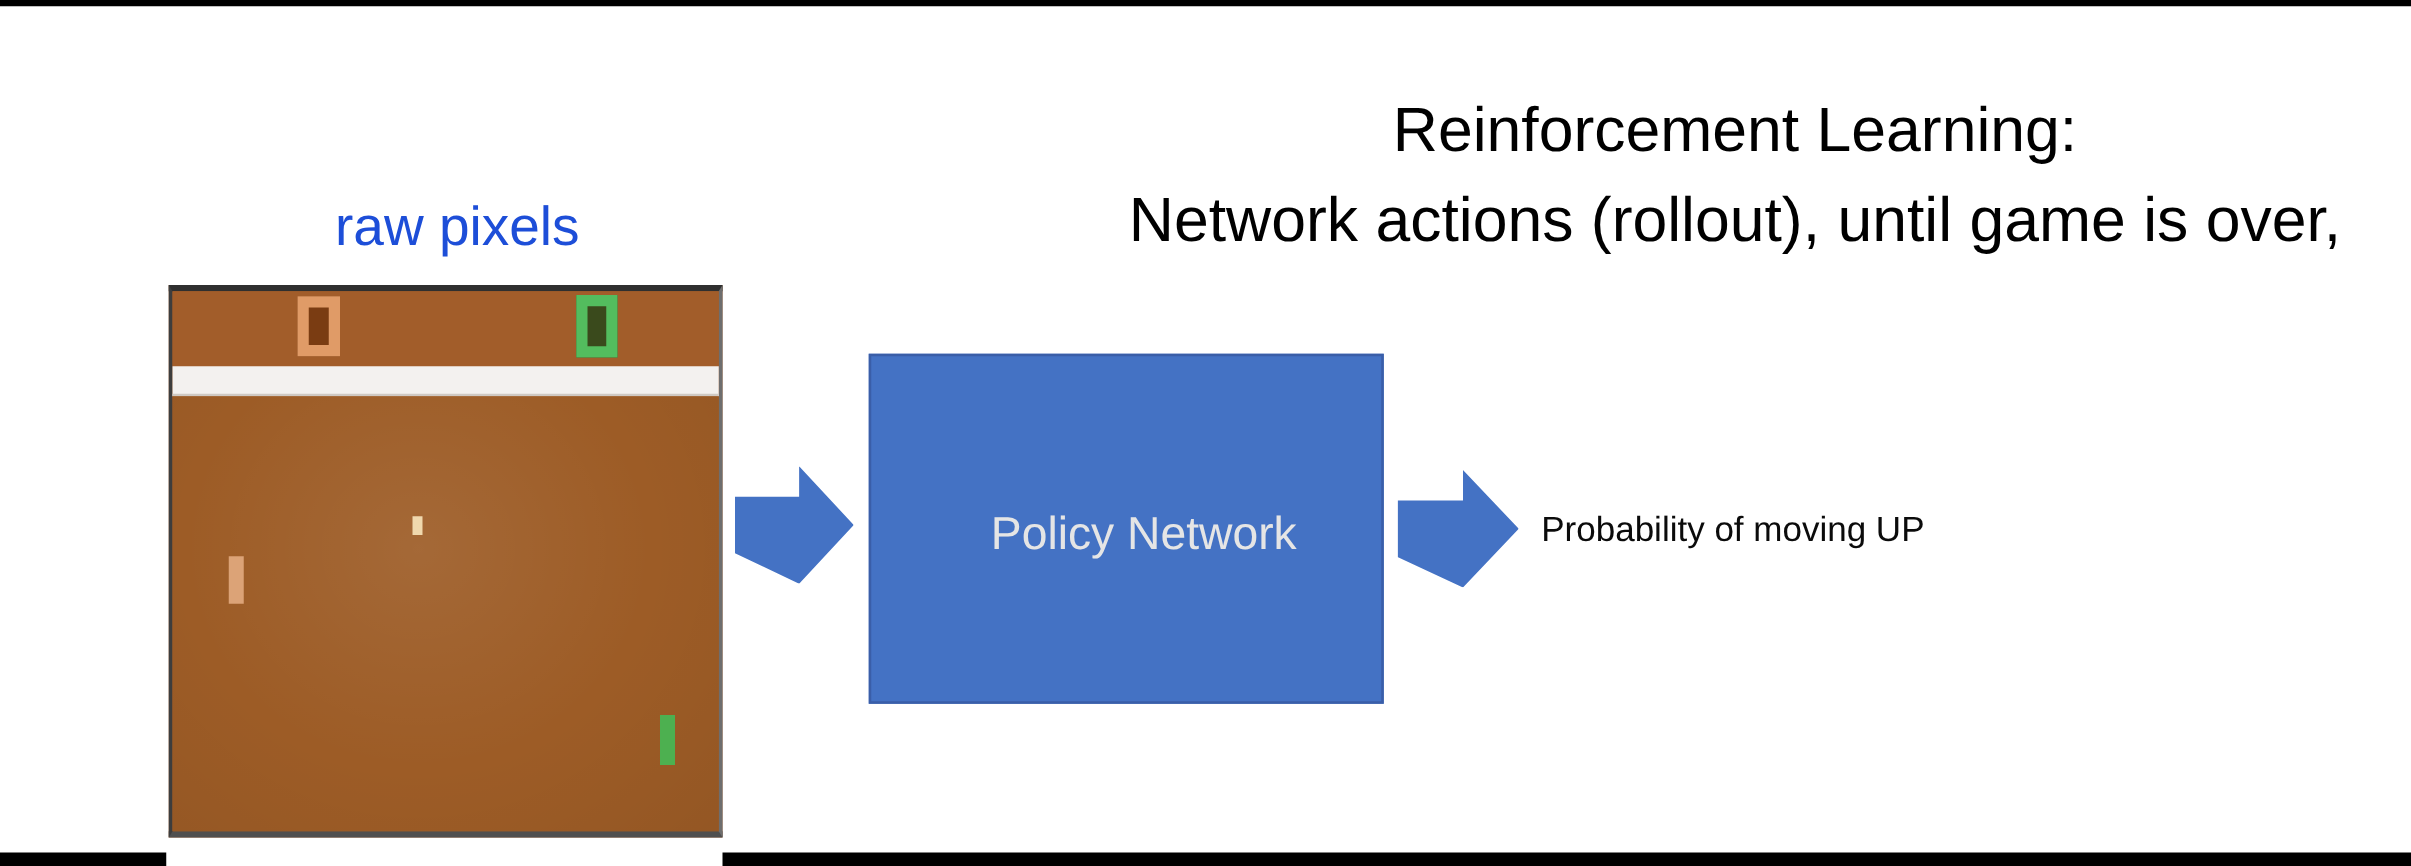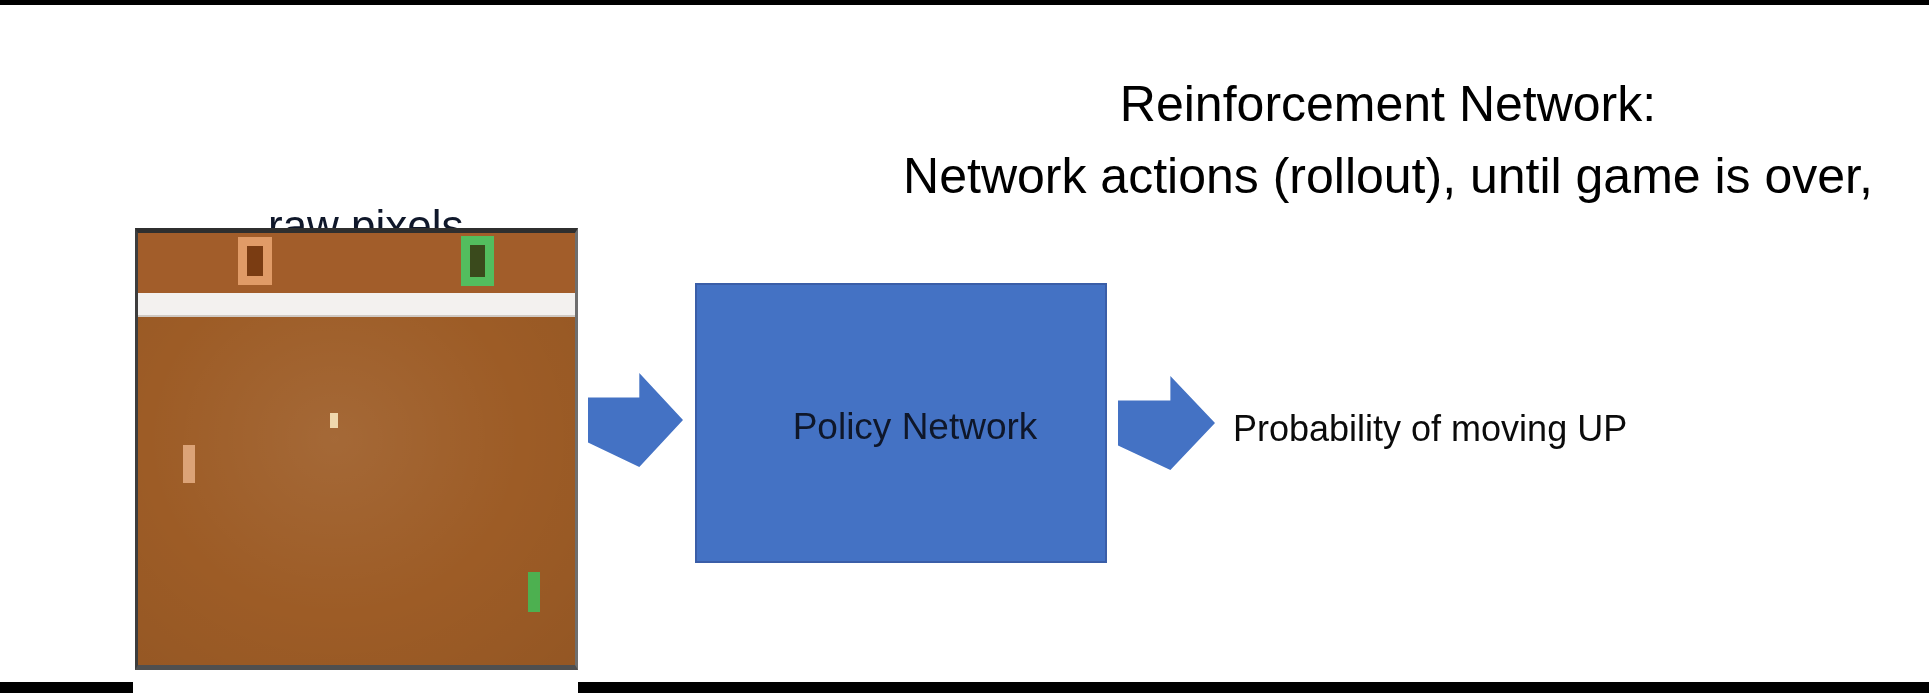--- a/index.html
+++ b/index.html
@@ -24,21 +24,21 @@
     left: 848px; top: 68px; width: 1080px;
     display: flex; flex-direction: column; align-items: center;
     color: var(--title_text, #000);
     font-size: 50px; line-height: 72px; font-weight: 400;
   }
   .title-line { white-space: nowrap; }
 
   
   .raw-pixels {
     left: 268px; top: 156px;
-    font-size: 44px; line-height: 52px; color: #0f172a; white-space: nowrap; margin-top: 44px;
+    font-size: 44px; line-height: 52px; color: #1d4ed8; white-space: nowrap;
   }
 
   
   .pong {
     left: 135px; top: 228px; width: 443px; height: 442px;
     box-sizing: border-box;
     border-top: 5px solid #2f2f2f;
     border-left: 3px solid #3d3d3d;
     border-right: 3px solid #6e6e6e;
     border-bottom: 5px solid #4f4f4f;
@@ -83,42 +83,42 @@
 
   
   .policy-box {
     left: 695px; top: 283px; width: 412px; height: 280px;
     box-sizing: border-box;
     background: var(--accent_blue, #4472c4);
     border: 2px solid var(--box_border_blue, #3a5ea8);
     display: flex; align-items: center; justify-content: center;
   }
   .policy-label {
-    color: #0f172a; font-size: 37px; white-space: nowrap;
+    color: #e5e5e5; font-size: 37px; white-space: nowrap;
     transform: translateY(4px);
     margin-left: 28px;
   }
 
   
   .output-label {
     left: 1233px; top: 408px;
-    font-size: 36px; color: #0b0b0b; white-space: nowrap;
+    font-size: 28px; color: #0b0b0b; white-space: nowrap;
   }
 </style>
 </head>
 <body>
 
 <div class="stage">
 
   <div class="abs bar bar-top"></div>
   <div class="abs bar bar-bl"></div>
   <div class="abs bar bar-br"></div>
 
   <div class="abs title-block">
-    <div class="title-line">Reinforcement Network:</div>
+    <div class="title-line">Reinforcement Learning:</div>
     <div class="title-line">Network actions (rollout), until game is over,</div>
   </div>
 
   <div class="abs raw-pixels">raw pixels</div>
 
   <div class="abs pong">
     <div class="abs pong-notch"></div>
     <div class="abs score-band">
       <div class="abs score-ring score-left"></div>
       <div class="abs score-ring score-right"></div>

